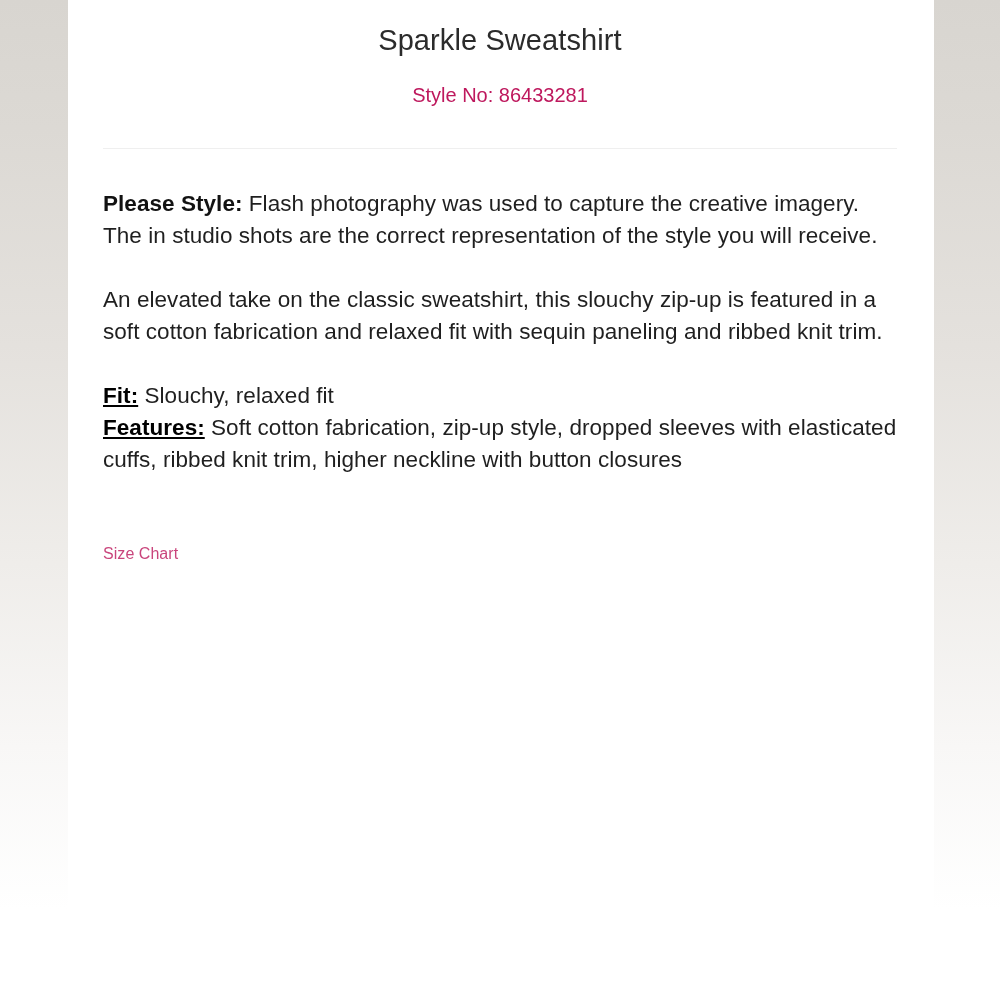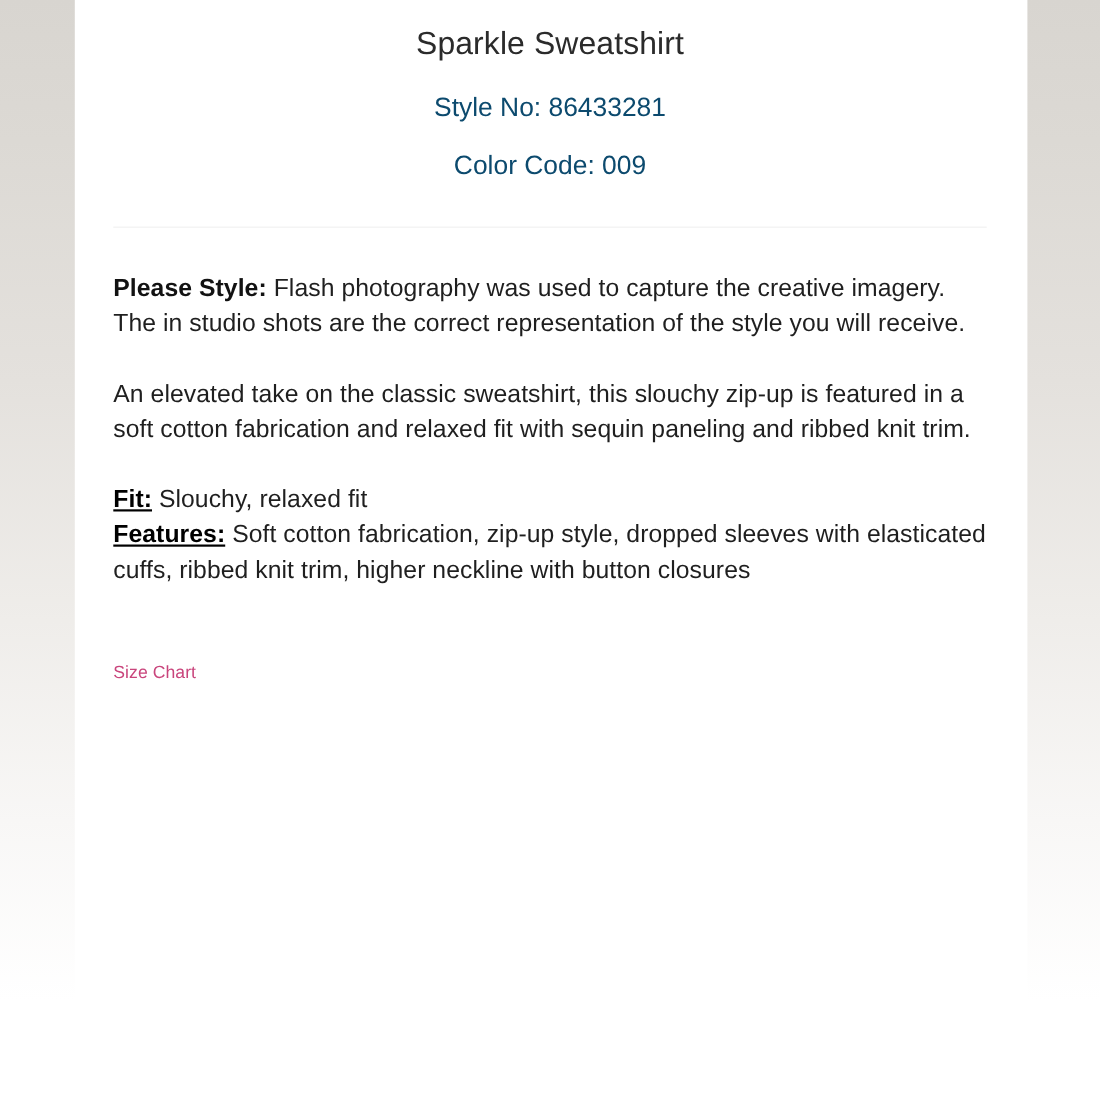--- a/index.html
+++ b/index.html
@@ -66,23 +66,23 @@
   }
   .product-title {
     font-size: 29px;
     font-weight: 300;
     color: #2b2b2b;
     letter-spacing: 0.1px;
     line-height: 1.28;
     margin: 0;
   }
   .meta-line {
-    font-size: 24px;
+    font-size: 20px;
     font-weight: 400;
-    color: #0c4a6e;
+    color: #be185d;
     line-height: 1.3;
     margin: 0;
     text-align: center;
   }
   .meta-line.style-no { margin-top: 23px; }
   .meta-line.color-code { margin-top: 22px; }
 
   .divider {
     margin-top: 40px;
     height: 1px;
@@ -139,21 +139,20 @@
 <div class="page">
 
   <div class="edge-panel left"></div>
   <div class="edge-panel right"></div>
 
   <div class="content">
 
     <div class="doc-header">
       <h1 class="product-title">Sparkle Sweatshirt</h1>
       <p class="meta-line style-no">Style No: 86433281</p>
-      <p class="meta-line color-code">Color Code: 009</p>
     </div>
 
     <hr class="divider">
 
     <div class="body-copy">
 
       <p class="para">
         <span class="lead">Please Style:</span><span> Flash photography was used to capture the creative imagery. The in studio shots are the correct representation of the style you will receive.</span>
       </p>
 

